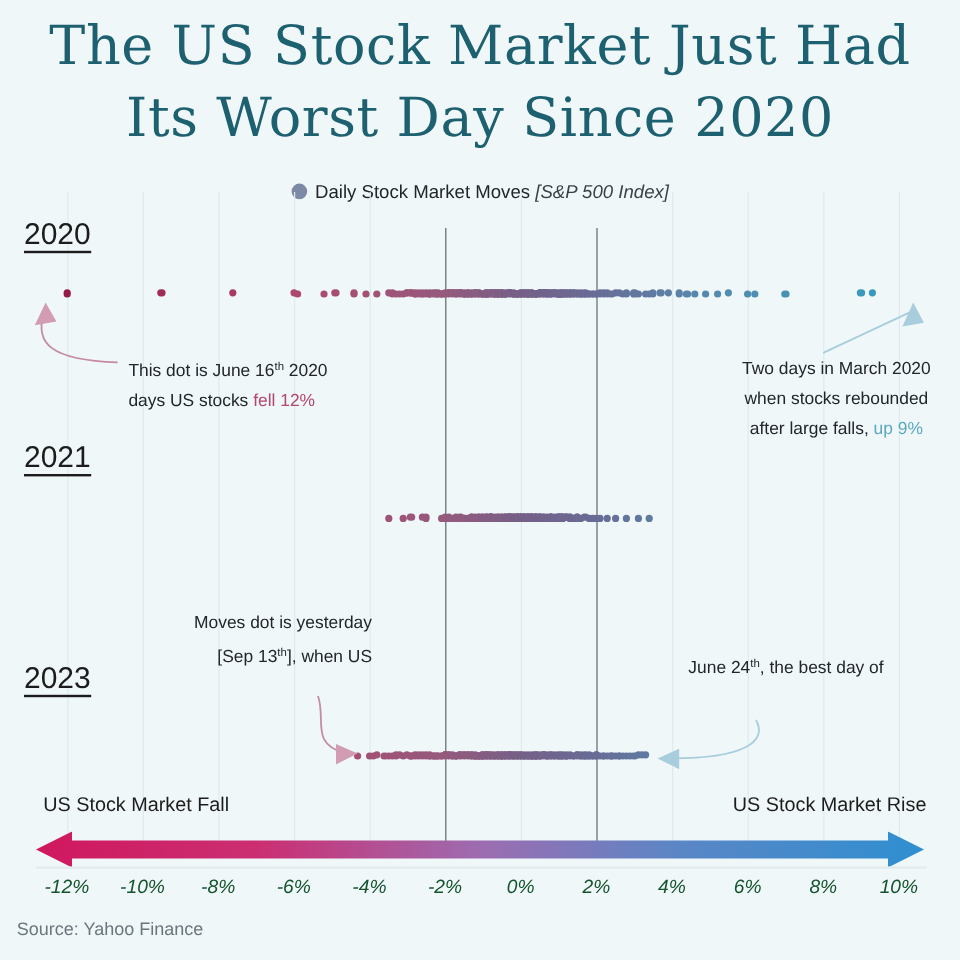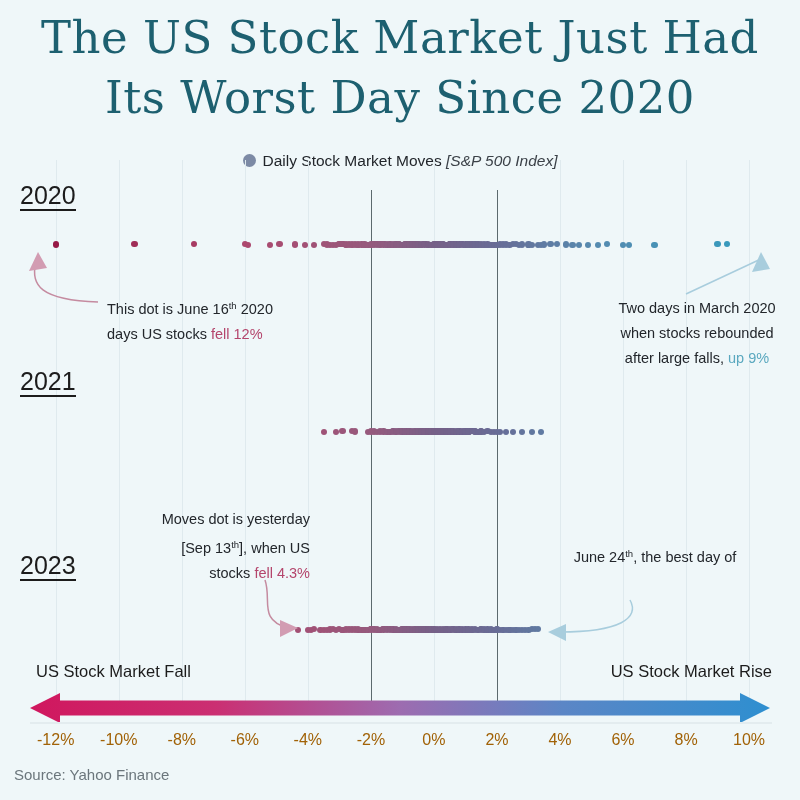--- a/index.html
+++ b/index.html
@@ -62,21 +62,21 @@
 
   
   .axis-cap{position:absolute;top:662px;font-size:16.5px;color:#1c1c1c;}
   #cap-fall{left:36px;}
   #cap-rise{right:28px;}
 
   .arrowbar{position:absolute;left:30px;top:693px;width:740px;height:30px;}
   .baseline{position:absolute;left:30px;top:722px;width:742px;height:2px;background:#e3ecef;}
 
   .ticks{position:absolute;top:731px;left:0;width:800px;height:24px;}
-  .tick{position:absolute;font-size:16px;color:#a16207;transform:translateX(-50%);white-space:nowrap;}
+  .tick{position:absolute;font-size:16px;color:#14532d;transform:translateX(-50%);white-space:nowrap;font-style:italic;}
 
   .source{position:absolute;left:14px;top:766px;font-size:15px;color:#6b767c;}
   .brand{position:absolute;left:0;top:757px;width:800px;text-align:center;
          font-family:"DejaVu Serif", serif;font-size:31px;color:#2e7f93;letter-spacing:.5px;}
   .brand .r{color:#efb98a;}
 </style>
 </head>
 <body>
 
 <div id="stage">
@@ -754,21 +754,20 @@
 
   <div class="anno" id="anno-rebound">
     <div>Two days in March 2020</div>
     <div>when stocks rebounded</div>
     <div><span>after large falls, </span><span class="rise">up 9%</span></div>
   </div>
 
   <div class="anno" id="anno-yesterday">
     <div>Moves dot is yesterday</div>
     <div><span>[Sep 13</span><sup>th</sup><span>], when US</span></div>
-    <div><span>stocks </span><span class="fall">fell 4.3%</span></div>
   </div>
 
   <div class="anno" id="anno-june24">
     <div><span>June 24</span><sup>th</sup><span>, the best day of</span></div>
   </div>
 
   <div class="axis-cap" id="cap-rise">US Stock Market Rise</div>
   <div class="axis-cap" id="cap-fall">US Stock Market Fall</div>
 
   <svg class="arrowbar" viewBox="0 0 740 30" preserveAspectRatio="none">

